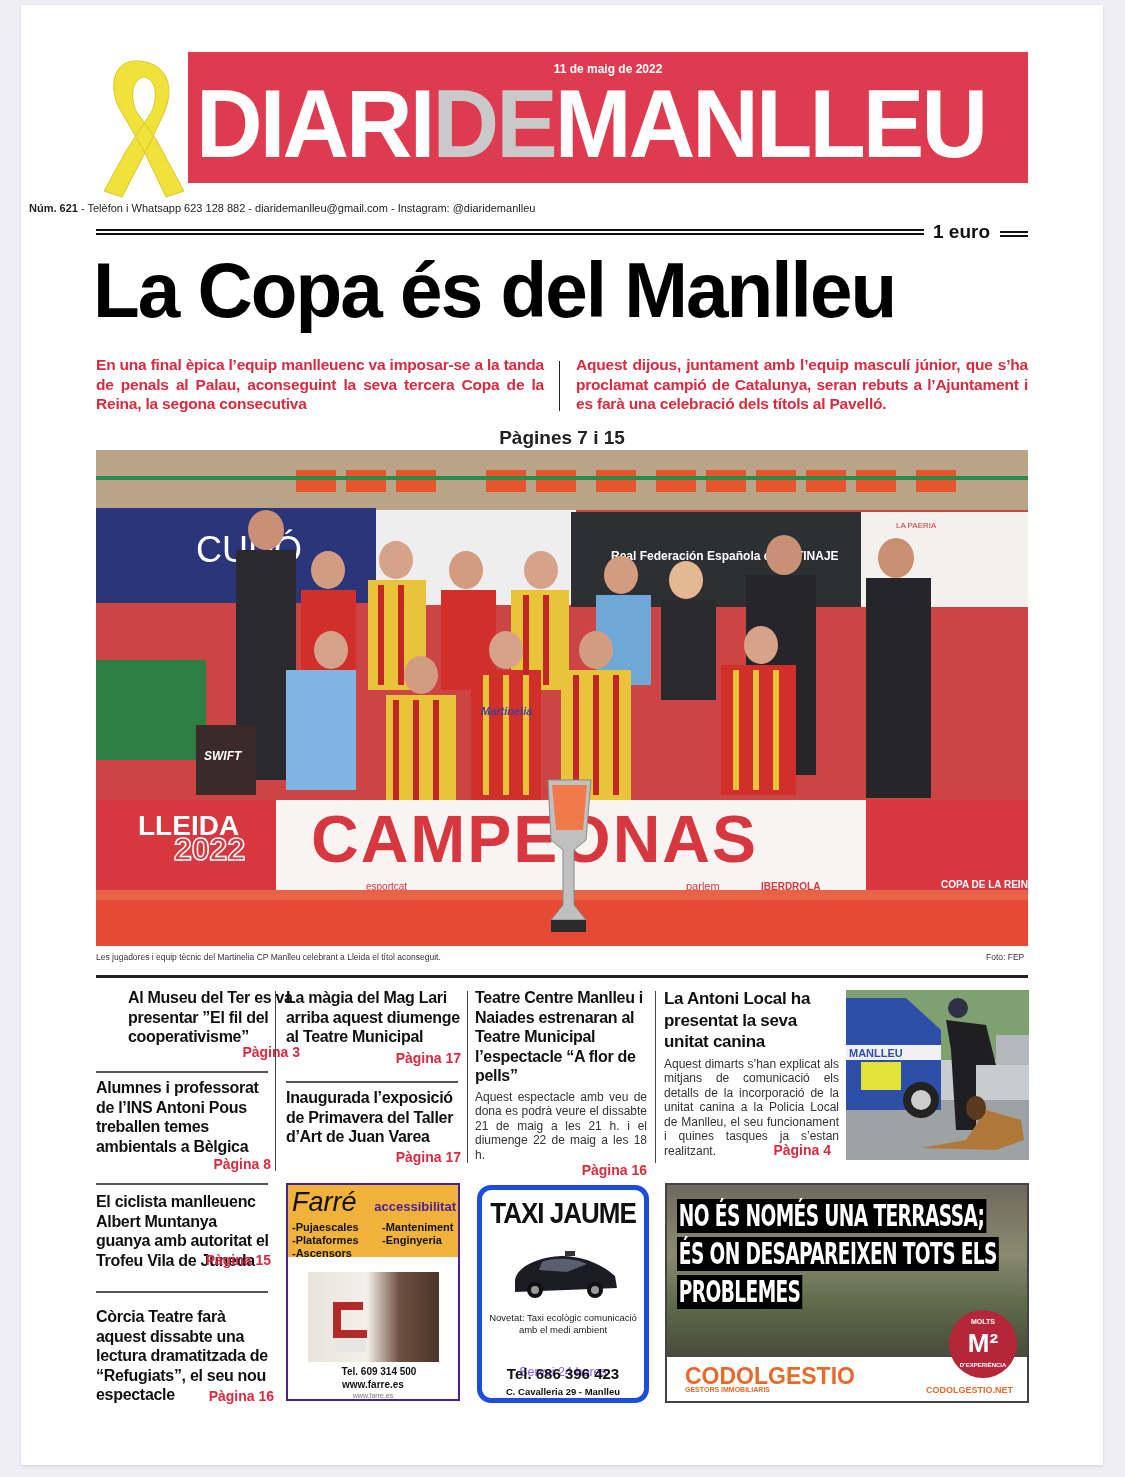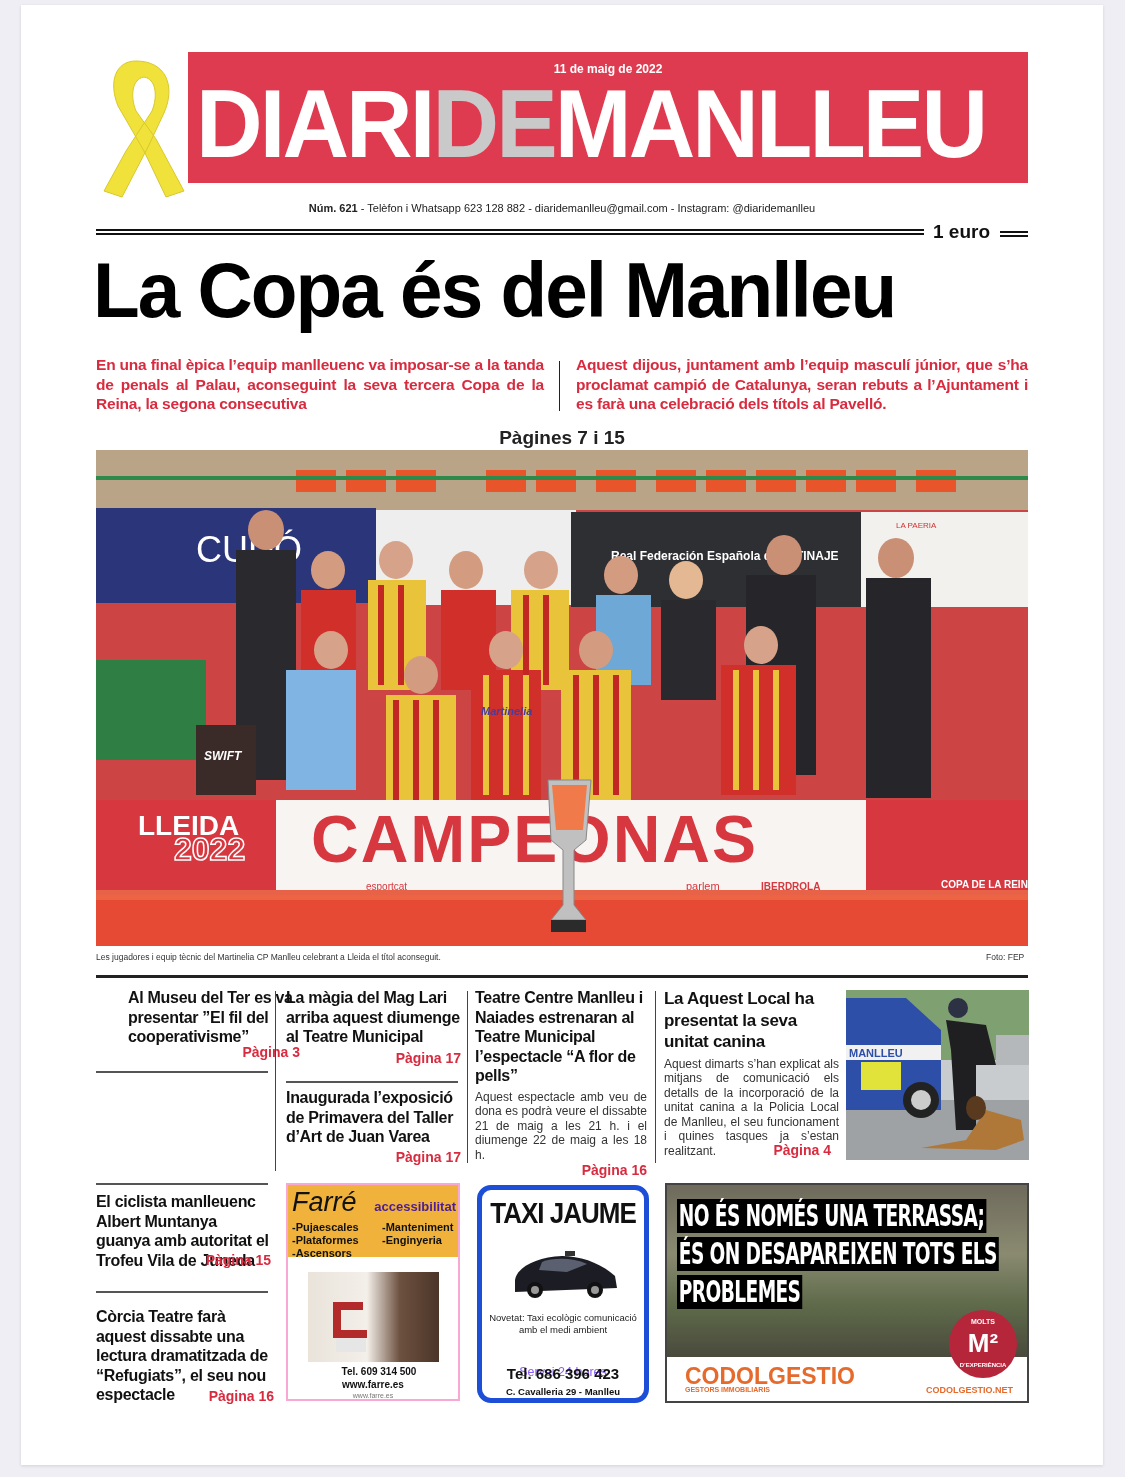--- a/index.html
+++ b/index.html
@@ -21,21 +21,21 @@
     color: #fff; font-weight: bold; font-size: 12px;
   }
   .mast-title {
     position: absolute; left: 8px; top: 22px; white-space: nowrap;
     font-family: "Liberation Sans", sans-serif; font-weight: bold;
     font-size: 96px; letter-spacing: -3px; line-height: 100px; color: #fff;
     transform: scaleX(0.96); transform-origin: left top;
   }
   .mast-title .de { color: #c9c9c9; }
   .contact {
-    left: 0; width: 100%; top: 197px; text-align: center; font-size: 11px; color: #222;
+    left: 0; width: 100%; top: 197px; font-size: 11px; color: #222; padding-left: 8px;
   }
   .contact b { font-weight: bold; }
 
   .rule-top { left: 75px; top: 224px; width: 828px; height: 6px; border-top: 2px solid #111; border-bottom: 2px solid #111; }
   .euro { left: 912px; top: 216px; font-size: 19px; font-weight: bold; color: #111; }
   .rule-euro { left: 979px; top: 226px; width: 28px; height: 6px; border-top: 2px solid #111; border-bottom: 2px solid #111; }
 
   .headline {
     left: 72px; top: 240px; font-size: 78px; font-weight: bold; letter-spacing: -2px;
     color: #000; white-space: nowrap; transform: scaleX(0.98); transform-origin: left top;
@@ -57,21 +57,21 @@
 
   
   .story-h { font-weight: bold; font-size: 16px; line-height: 19.5px; color: #111; letter-spacing: -0.3px; }
   .story-h.big { font-size: 17px; line-height: 21.5px; }
   .page-ref { color: #d82b3f; font-weight: bold; font-size: 14px; text-align: right; }
   .story-body { font-size: 12px; line-height: 14.5px; color: #333; text-align: justify; }
   .col-sep { width: 1px; background: #444; }
   .h-sep { height: 2px; background: #555; }
 
   
-  .farre { left: 265px; top: 1178px; width: 174px; height: 218px; border: 2px solid #f9a8d4; background: #fff; overflow: hidden; }
+  .farre { left: 265px; top: 1178px; width: 174px; height: 218px; border: 2px solid #4c1d95; background: #fff; overflow: hidden; }
   .farre-top { position: absolute; left: 0; top: 0; width: 100%; height: 72px; background: #f0b23a; }
   .farre-logo { position: absolute; left: 4px; top: 2px; font-size: 27px; font-style: italic; color: #111; font-family: "Liberation Sans", sans-serif; }
   .farre-acc { position: absolute; right: 2px; top: 14px; font-size: 13px; color: #4c1d95; font-weight: bold; }
   .farre-list { position: absolute; left: 4px; top: 36px; font-size: 11px; font-weight: bold; color: #111; line-height: 13px; }
   .farre-list2 { position: absolute; left: 94px; top: 36px; font-size: 11px; font-weight: bold; color: #111; line-height: 13px; }
   .farre-img { position: absolute; left: 20px; top: 87px; width: 131px; height: 90px; background: linear-gradient(90deg,#e9e3da 0%,#f3efe9 45%,#6d5140 70%,#4b3528 100%); }
   .farre-tel { position: absolute; left: 0; right: 0; top: 181px; text-align: center; font-size: 10px; font-weight: bold; color: #111; padding-left: 12px; }
   .farre-web { position: absolute; left: 0; right: 0; top: 194px; text-align: center; font-size: 10px; font-weight: bold; color: #111; }
   .farre-web2 { position: absolute; left: 0; right: 0; top: 207px; text-align: center; font-size: 7px; color: #777; }
 
@@ -228,20 +228,24 @@
 
   <div class="abs caption">Les jugadores i equip tècnic del Martinelia CP Manlleu celebrant a Lleida el títol aconseguit.</div>
   <div class="abs credit">Foto: FEP</div>
   <div class="abs rule-mid"></div>
 
   <div class="abs" style="left:88px;top:983px;width:172px;margin-left:19px;">
     <div class="story-h">Al Museu del Ter es va presentar ”El fil del cooperativisme”</div>
     <div class="page-ref" style="margin-top:-3px;">Pàgina 3</div>
   </div>
   <div class="abs h-sep" style="left:75px;top:1066px;width:172px;"></div>
+  <div class="abs" style="left:75px;top:1073px;width:175px;">
+    <div class="story-h">Alumnes i professorat de l’INS Antoni Pous treballen temes ambientals a Bèlgica</div>
+    <div class="page-ref">Pàgina 8</div>
+  </div>
   <div class="abs h-sep" style="left:75px;top:1178px;width:172px;"></div>
   <div class="abs" style="left:75px;top:1187px;width:175px;">
     <div class="story-h">El ciclista manlleuenc Albert Muntanya guanya amb autoritat el Trofeu Vila de Juneda</div>
     <div class="page-ref" style="position:absolute;right:0;bottom:2px;">Pàgina 15</div>
   </div>
   <div class="abs h-sep" style="left:75px;top:1286px;width:172px;"></div>
   <div class="abs" style="left:75px;top:1302px;width:178px;">
     <div class="story-h">Còrcia Teatre farà aquest dissabte una lectura dramatitzada de “Refugiats”, el seu nou espectacle</div>
     <div class="page-ref" style="position:absolute;right:0;bottom:1px;">Pàgina 16</div>
   </div>
@@ -262,21 +266,21 @@
 
   <div class="abs" style="left:454px;top:983px;width:172px;">
     <div class="story-h">Teatre Centre Manlleu i Naiades estrenaran al Teatre Municipal l’espectacle “A flor de pells”</div>
     <div class="story-body" style="margin-top:4px;">Aquest espectacle amb veu de dona es podrà veure el dissabte 21 de maig a les 21 h. i el diumenge 22 de maig a les 18 h.</div>
     <div class="page-ref">Pàgina 16</div>
   </div>
 
   <div class="abs col-sep" style="left:634px;top:986px;height:172px;"></div>
 
   <div class="abs" style="left:643px;top:983px;width:175px;">
-    <div class="story-h big">La Aquest Local ha presentat la seva unitat canina</div>
+    <div class="story-h big">La Antoni Local ha presentat la seva unitat canina</div>
     <div class="story-body" style="margin-top:4px;">Aquest dimarts s’han explicat als mitjans de comunicació els detalls de la incorporació de la unitat canina a la Policia Local de Manlleu, el seu funcionament i quines tasques ja s’estan realitzant.</div>
     <div class="page-ref" style="position:absolute;right:8px;bottom:0;">Pàgina 4</div>
   </div>
   <div class="abs police-photo">
     <svg width="183" height="170" viewBox="0 0 183 170">
       <rect x="0" y="0" width="183" height="70" fill="#7fa070"></rect>
       <rect x="0" y="110" width="183" height="60" fill="#9ea2a4"></rect>
       <path d="M0 8 L60 8 L95 40 L95 120 L0 120 Z" fill="#2d4fa8"></path>
       <rect x="0" y="55" width="95" height="15" fill="#f1f1f1"></rect>
       <text x="3" y="67" fill="#2d4fa8" font-size="11" font-weight="bold" font-family="Liberation Sans, sans-serif">MANLLEU</text>

